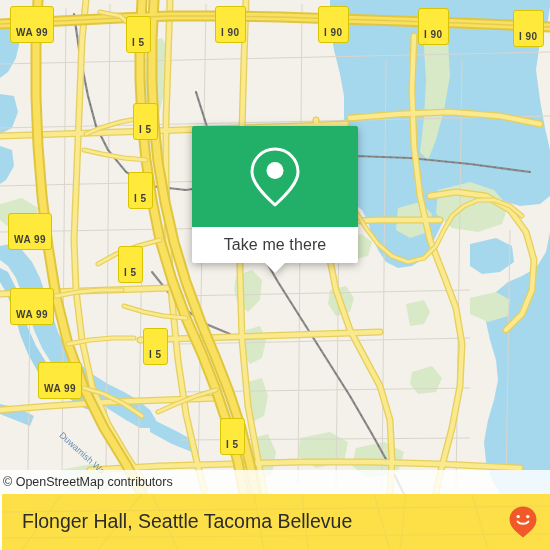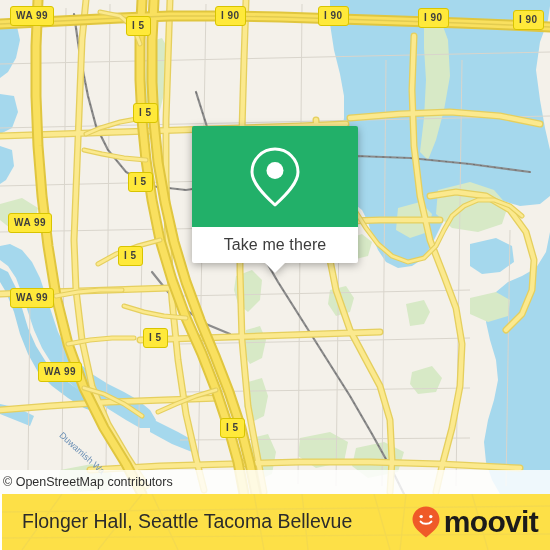--- a/index.html
+++ b/index.html
@@ -41,21 +41,21 @@
     position: absolute;
     background: #ffe93a;
     border: 1.5px solid #d8c400;
     border-radius: 3px;
     color: #3f3f3f;
     font-family: "Liberation Sans", sans-serif;
     font-size: 10px;
     font-weight: bold;
     letter-spacing: 0.5px;
     line-height: 1;
-    padding: 4px 5px 4px 5px;
+    padding: 21px 5px 4px 5px;
     white-space: nowrap;
     box-sizing: border-box;
     text-align: center;
   }
 
   
   .water-label {
     position: absolute;
     color: #6a8fb5;
     font-family: "Liberation Sans", sans-serif;
@@ -474,17 +474,16 @@
       <svg width="30" height="34" viewBox="0 0 30 34">
         <path d="M 15 1.5
                  C 7.4 1.5 1.5 7.4 1.5 14.6
                  C 1.5 22.5 9.5 28 15 32.5
                  C 20.5 28 28.5 22.5 28.5 14.6
                  C 28.5 7.4 22.6 1.5 15 1.5 Z" fill="#ef5a28"></path>
         <circle cx="10.2" cy="11.6" r="1.7" fill="#ffffff"></circle>
         <circle cx="19.8" cy="11.6" r="1.7" fill="#ffffff"></circle>
         <path d="M 9.6 16.6 C 12 19.6 18 19.6 20.4 16.6" fill="none" stroke="#ffffff" stroke-width="2" stroke-linecap="round"></path>
       </svg>
-      <span id="brand-text">moovit</span>
     </div>
   </div>
 
 </div>
 
 </body></html>

